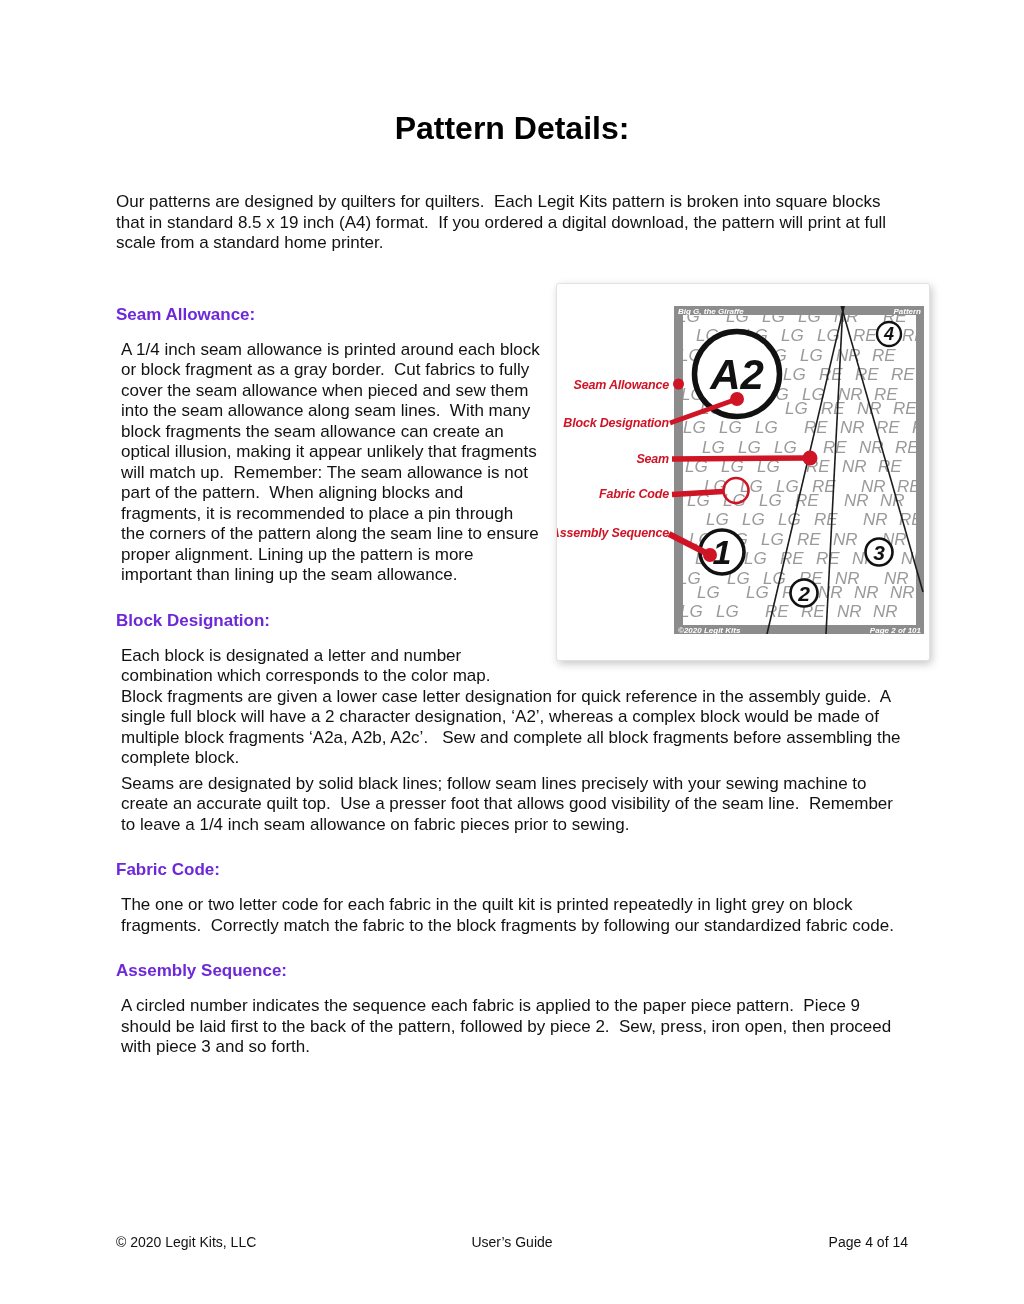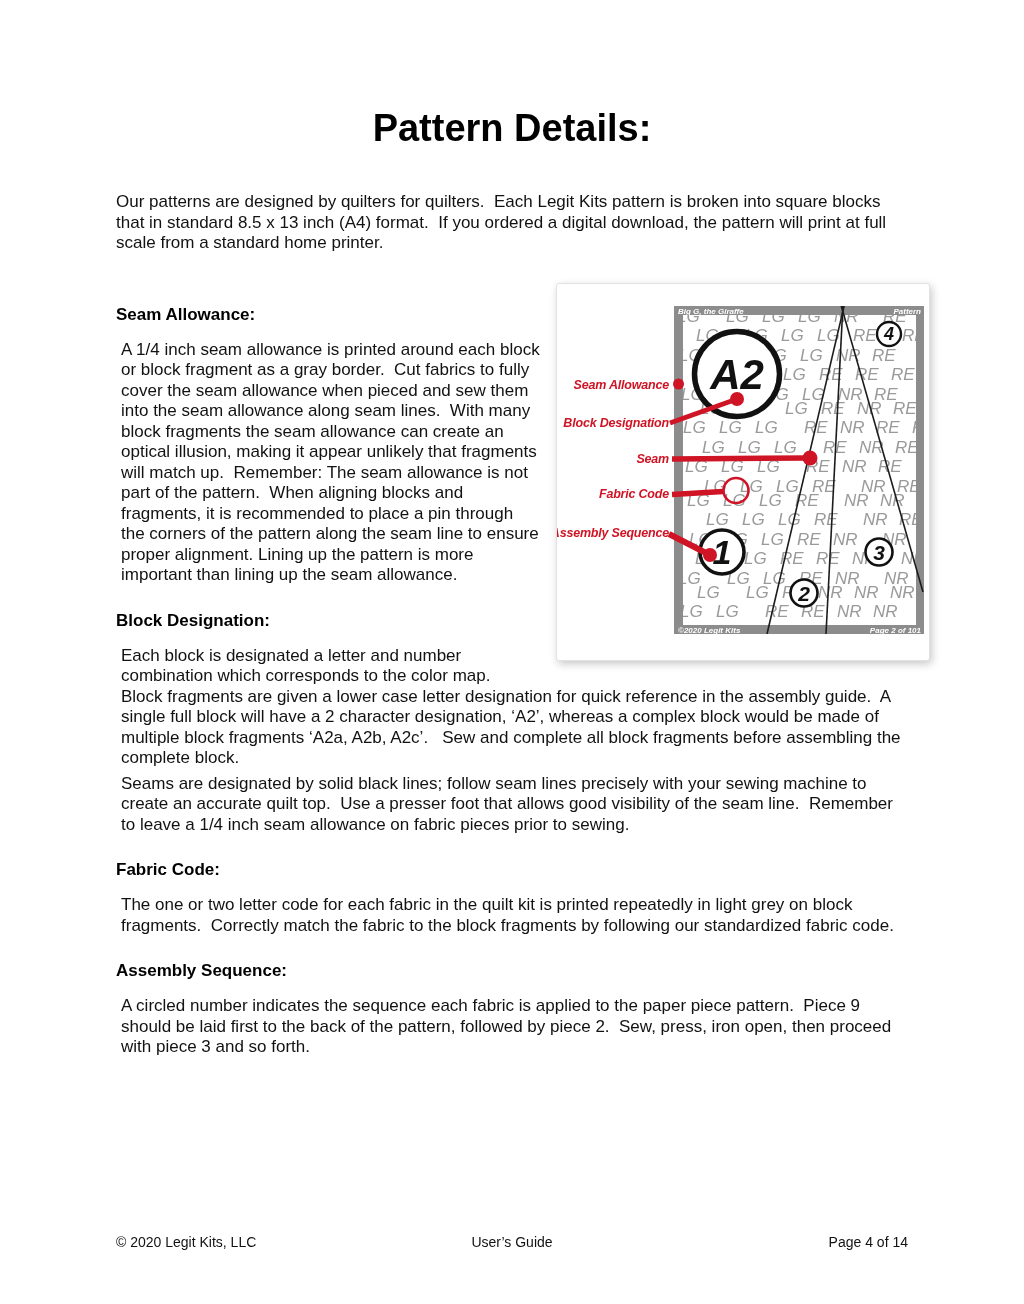--- a/index.html
+++ b/index.html
@@ -1,22 +1,22 @@
 <!DOCTYPE html>
 <html><head>
 <meta charset="utf-8">
 <style>
   html,body{margin:0;padding:0;background:#fff;}
   .page{width:1024px;height:1304px;position:relative;overflow:hidden;background:#fff;
         font-family:"Liberation Sans","DejaVu Sans",sans-serif;color:#121212;}
-  h1{margin:110px 0 0;text-align:center;font-size:38px;line-height:36px;color:#000;font-weight:700;}
+  h1{margin:110px 0 0;text-align:center;font-size:32px;line-height:36px;color:#000;font-weight:700;}
   .content{width:792px;margin:0 auto;}
   p.body-text{font-size:17px;line-height:20.5px;margin:5px;white-space:pre-wrap;}
   p.intro{margin:46px 0 50px;}
-  h2{font-size:17px;line-height:22px;margin:24px 0 14px;color:#000000;font-weight:700;}
+  h2{font-size:17px;line-height:22px;margin:24px 0 14px;color:#6d28d9;font-weight:700;}
   .figure-card{float:right;width:372px;height:376px;margin:-21px -22px 18px 16px;
                background:#fff;border:1px solid #e2e2e2;border-radius:3px;
                box-shadow:2px 3px 9px rgba(0,0,0,.22);position:relative;font-style:italic;}
   .figure-card svg{display:block;}
   .doc-footer{position:absolute;left:116px;top:1234px;width:792px;display:flex;font-size:14px;color:#121212;}
   .doc-footer span{flex:1;}
   .doc-footer .left{text-align:left;}
   .doc-footer .center{text-align:center;}
   .doc-footer .right{text-align:right;}
   svg text{font-family:"Liberation Sans","DejaVu Sans",sans-serif;}
@@ -24,21 +24,21 @@
 </style>
 </head>
 <body>
 
 <div class="page">
 
   <h1>Pattern Details:</h1>
 
   <div class="content">
 
-    <p class="body-text intro">Our patterns are designed by quilters for quilters.  Each Legit Kits pattern is broken into square blocks that in standard 8.5 x 13 inch (A4) format.  If you ordered a digital download, the pattern will print at full scale from a standard home printer.</p>
+    <p class="body-text intro">Our patterns are designed by quilters for quilters.  Each Legit Kits pattern is broken into square blocks that in standard 8.5 x 19 inch (A4) format.  If you ordered a digital download, the pattern will print at full scale from a standard home printer.</p>
 
     <div class="body-flow">
 
       <figure class="figure-card" style="margin-block:0;margin-inline:0;float:right;margin:-21px -22px 18px 16px;">
         <svg width="372" height="376" viewBox="0 0 372 376">
           <defs>
             <clipPath id="inner-clip">
                 <rect x="126" y="31" width="233" height="310"></rect>
               </clipPath>
             <clipPath id="page-clip">

